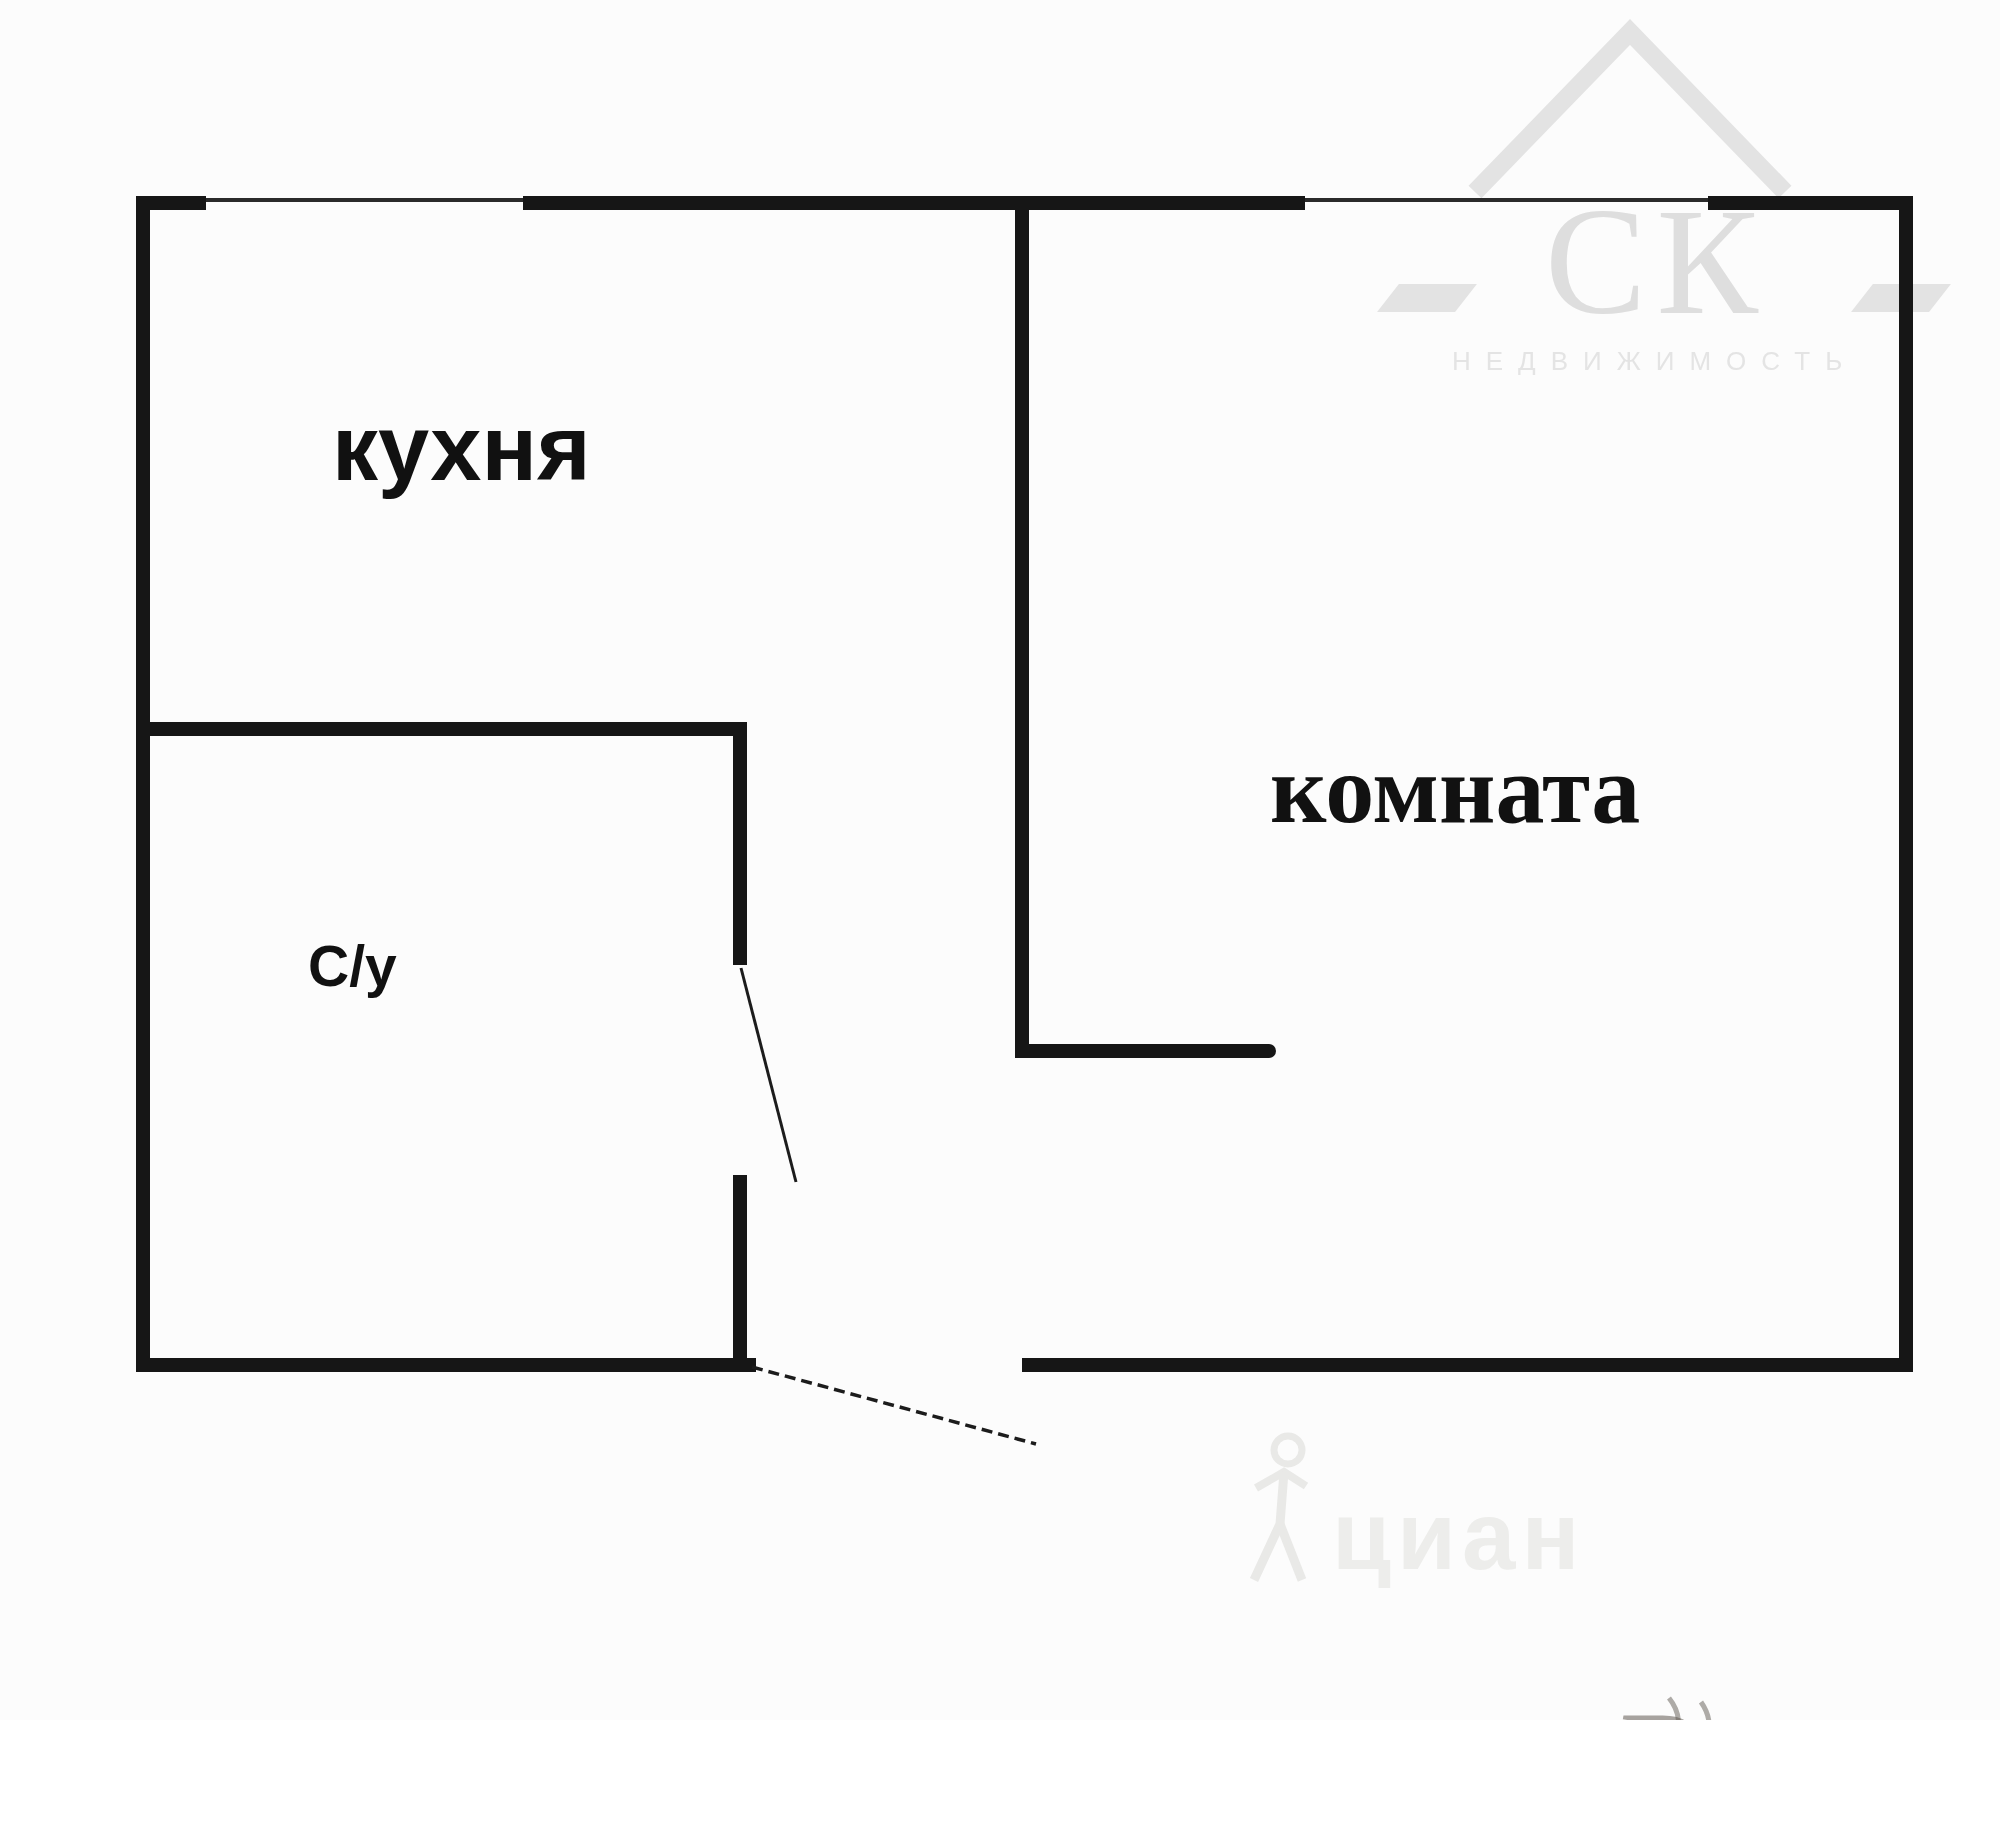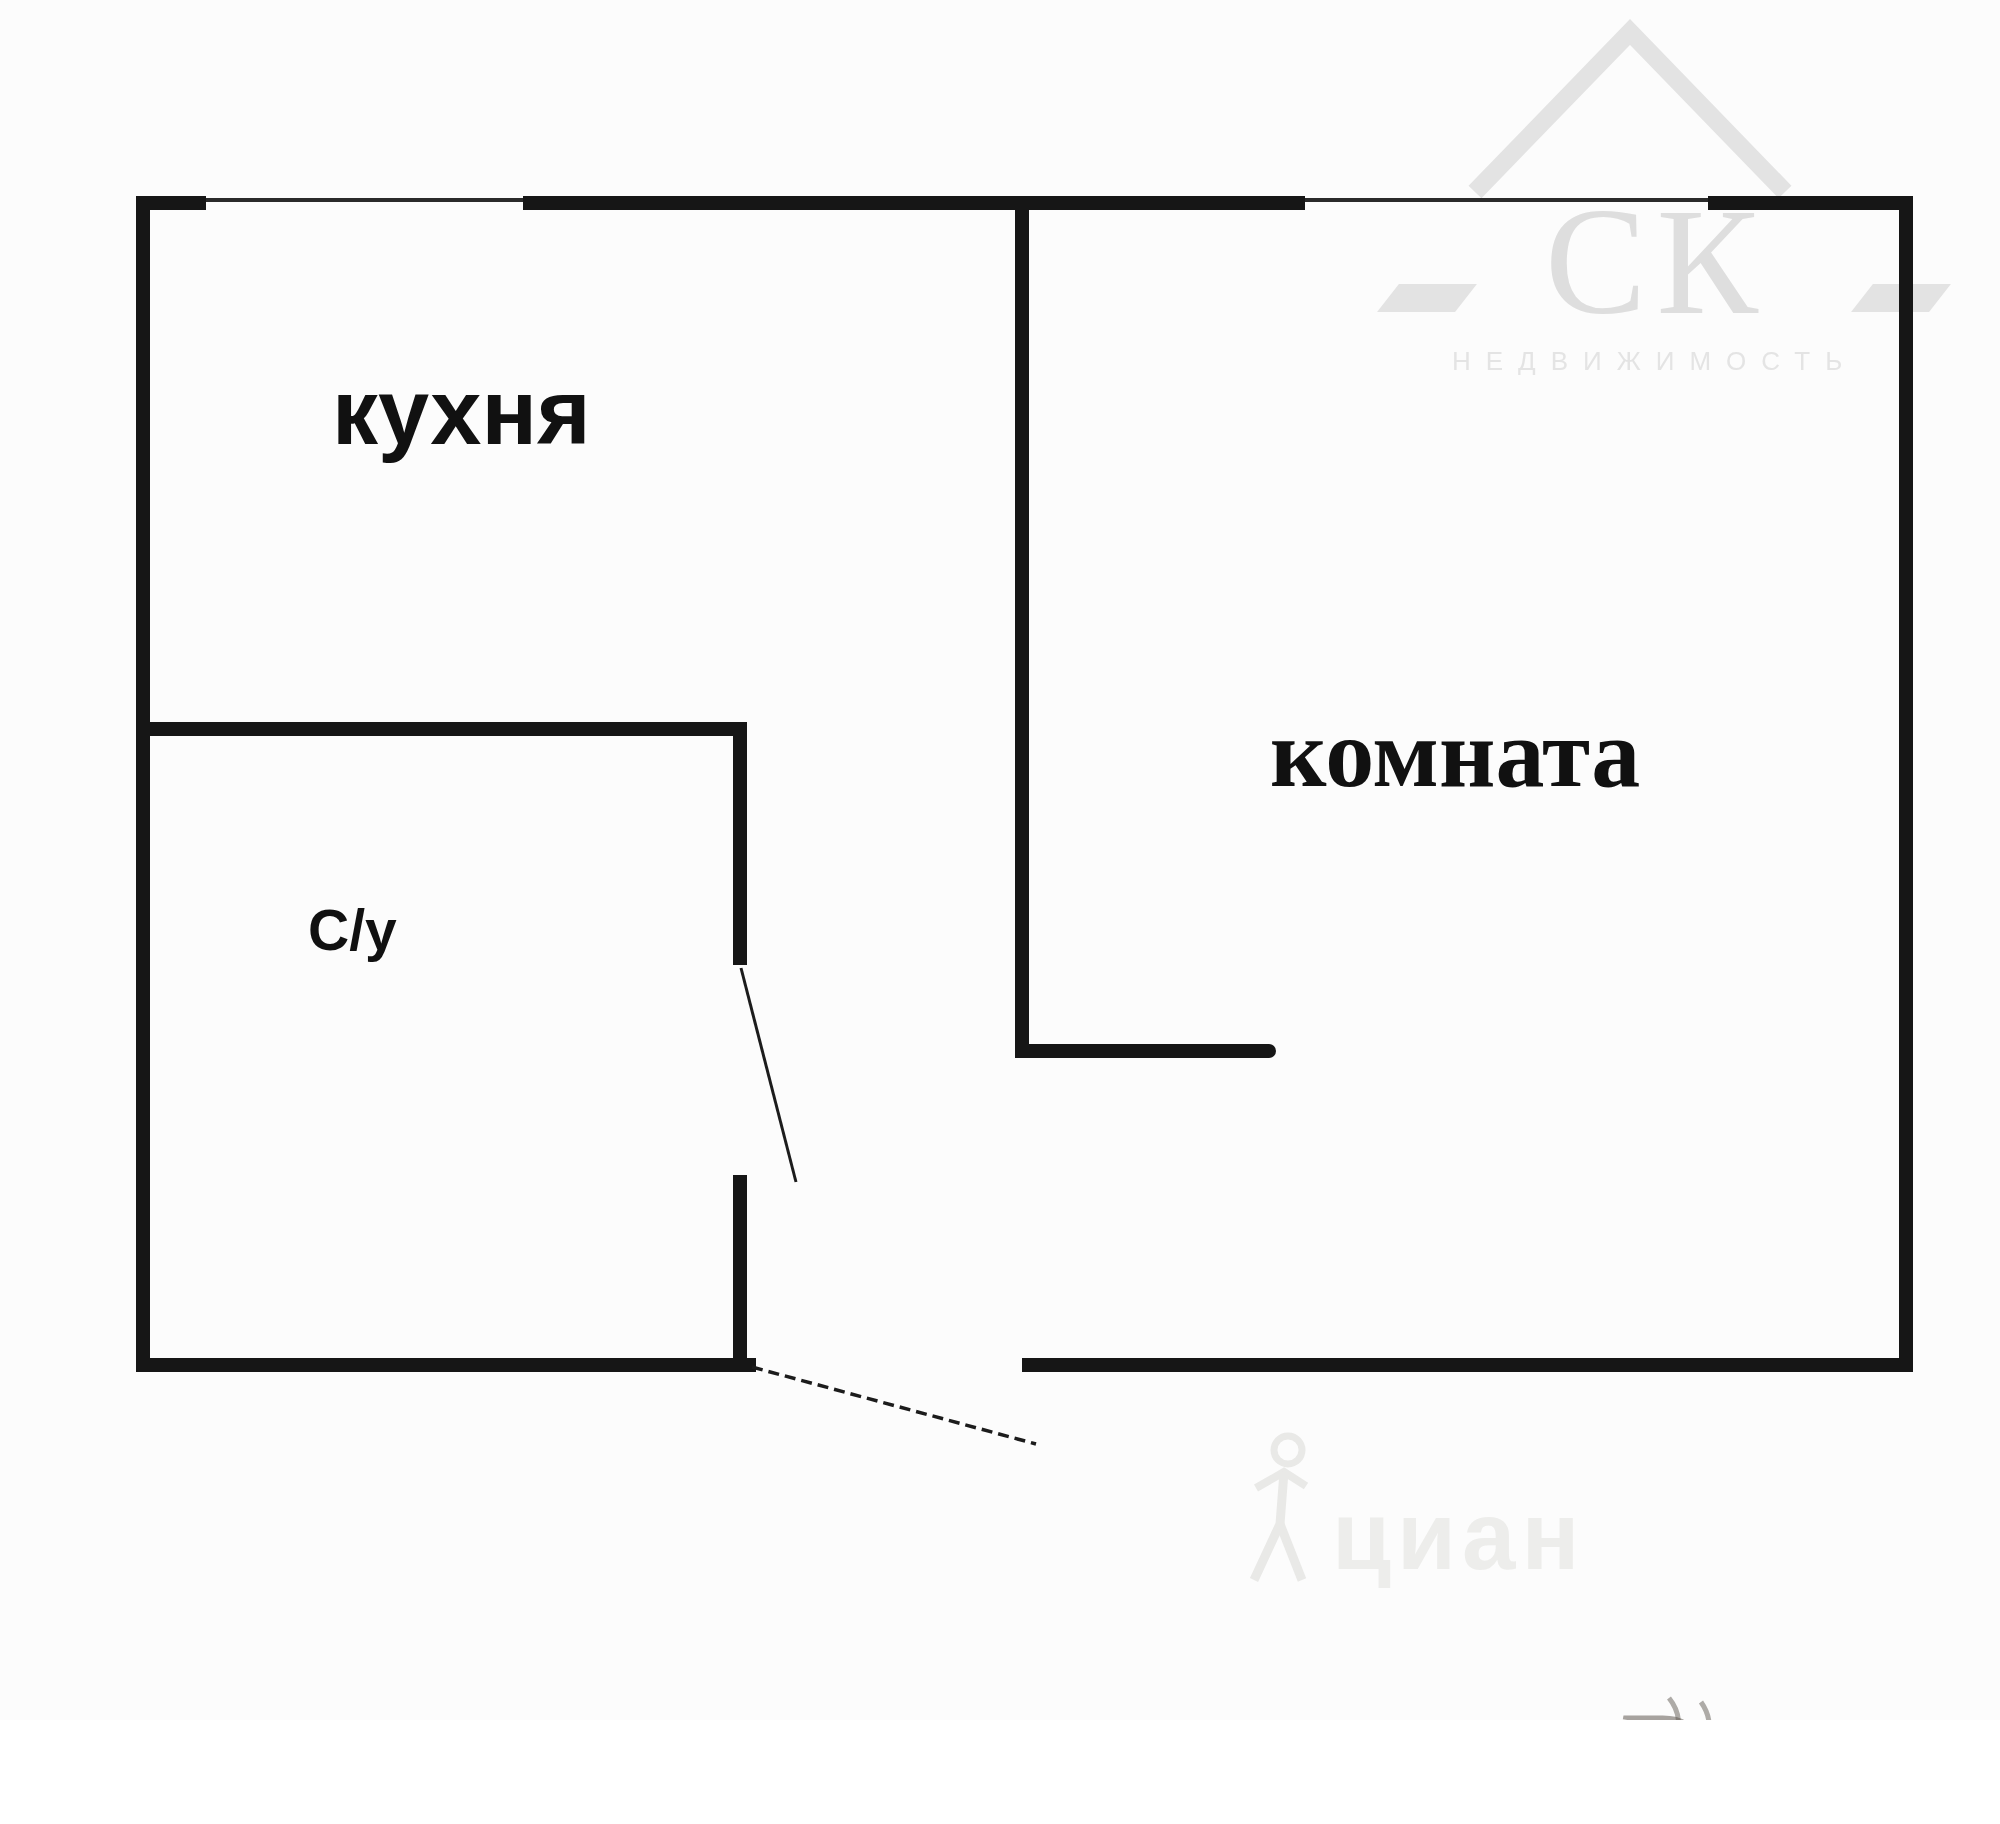--- a/index.html
+++ b/index.html
@@ -52,20 +52,21 @@
   .walls-layer { position: absolute; inset: 0; z-index: 3; }
   .wall { position: absolute; background: #161616; }
   .win  { position: absolute; background: #2b2b2b; height: 4px; }
   
   .labels-layer { position: absolute; inset: 0; z-index: 4; }
   .room-label {
     position: absolute;
     color: #111;
     line-height: 1;
     white-space: nowrap;
+    margin-top: 36px;
   }
   .lbl-kitchen  { left: 332px; top: 366px;  font-size: 92px; font-weight: bold; }
   .lbl-bathroom { left: 308px; top: 902px;  font-size: 57px; font-weight: bold; }
   .lbl-room {
     left: 1270px; top: 704px;
     font-family: "Liberation Serif", serif;
     font-size: 98px; font-weight: bold;
   }
   
   .doors-layer { position: absolute; inset: 0; z-index: 5; pointer-events: none; }

